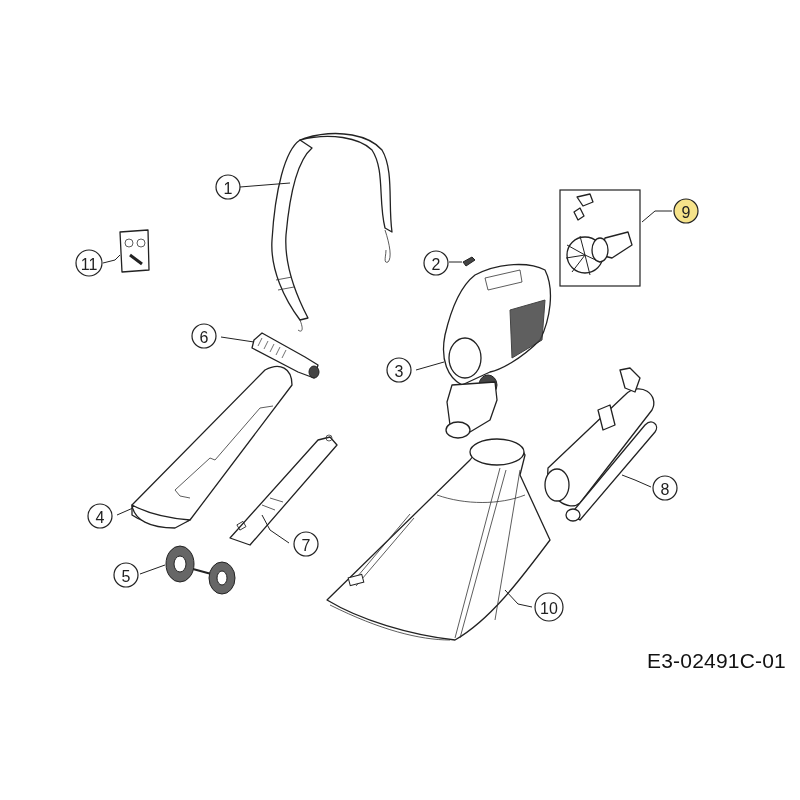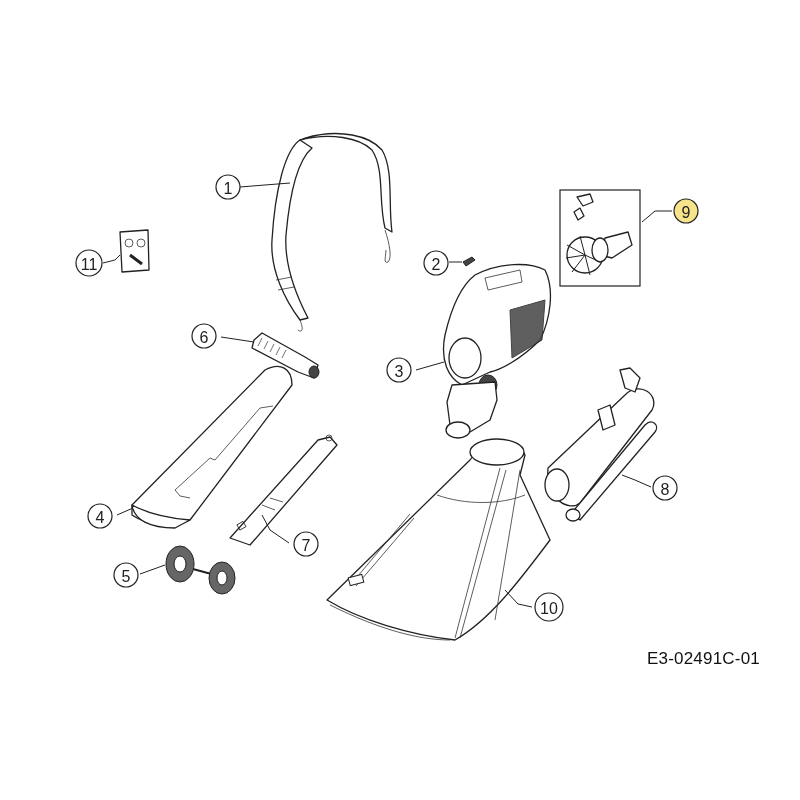--- a/index.html
+++ b/index.html
@@ -5,21 +5,21 @@
   html, body { margin:0; padding:0; background:#ffffff; }
   body { width:800px; height:800px; position:relative; overflow:hidden; font-family:"Liberation Sans", sans-serif; }
   svg.diagram { position:absolute; left:0; top:0; width:800px; height:800px; }
   .callout circle { fill:#ffffff; stroke:#222; stroke-width:1.2; }
   .callout.highlight circle { fill:#f6e38a; stroke:#222; }
   .callout text { font-family:"Liberation Sans", sans-serif; font-size:16px; fill:#222; text-anchor:middle; dominant-baseline:central; }
   .leader { fill:none; stroke:#222; stroke-width:1; }
   .part { fill:#fff; stroke:#222; stroke-width:1.3; stroke-linejoin:round; }
   .part-dark { fill:#444; stroke:#222; stroke-width:1; }
   .thin { fill:none; stroke:#333; stroke-width:0.8; }
-  .doc-code { position:absolute; left:647px; top:649px; font-size:17px; color:#111; letter-spacing:0.2px; }
+  .doc-code { position:absolute; left:647px; top:649px; font-size:21px; color:#111; letter-spacing:0.2px; }
 </style>
 </head>
 <body>
 
 <svg class="diagram" viewBox="0 0 800 800" xmlns="http://www.w3.org/2000/svg">
 
   <g>
     <path class="part" d="M300,140 C285,150 275,190 272,240 C270,270 285,300 300,320 L308,318 C296,295 284,265 286,235 C290,190 298,160 312,148 Z"></path>
     <path class="part" d="M300,140 C330,132 360,138 372,150 C385,170 378,200 385,228 L392,232 C388,205 394,170 382,150 C370,136 340,128 305,138 Z"></path>
     <path class="thin" d="M300,320 C304,330 302,333 298,330"></path>

